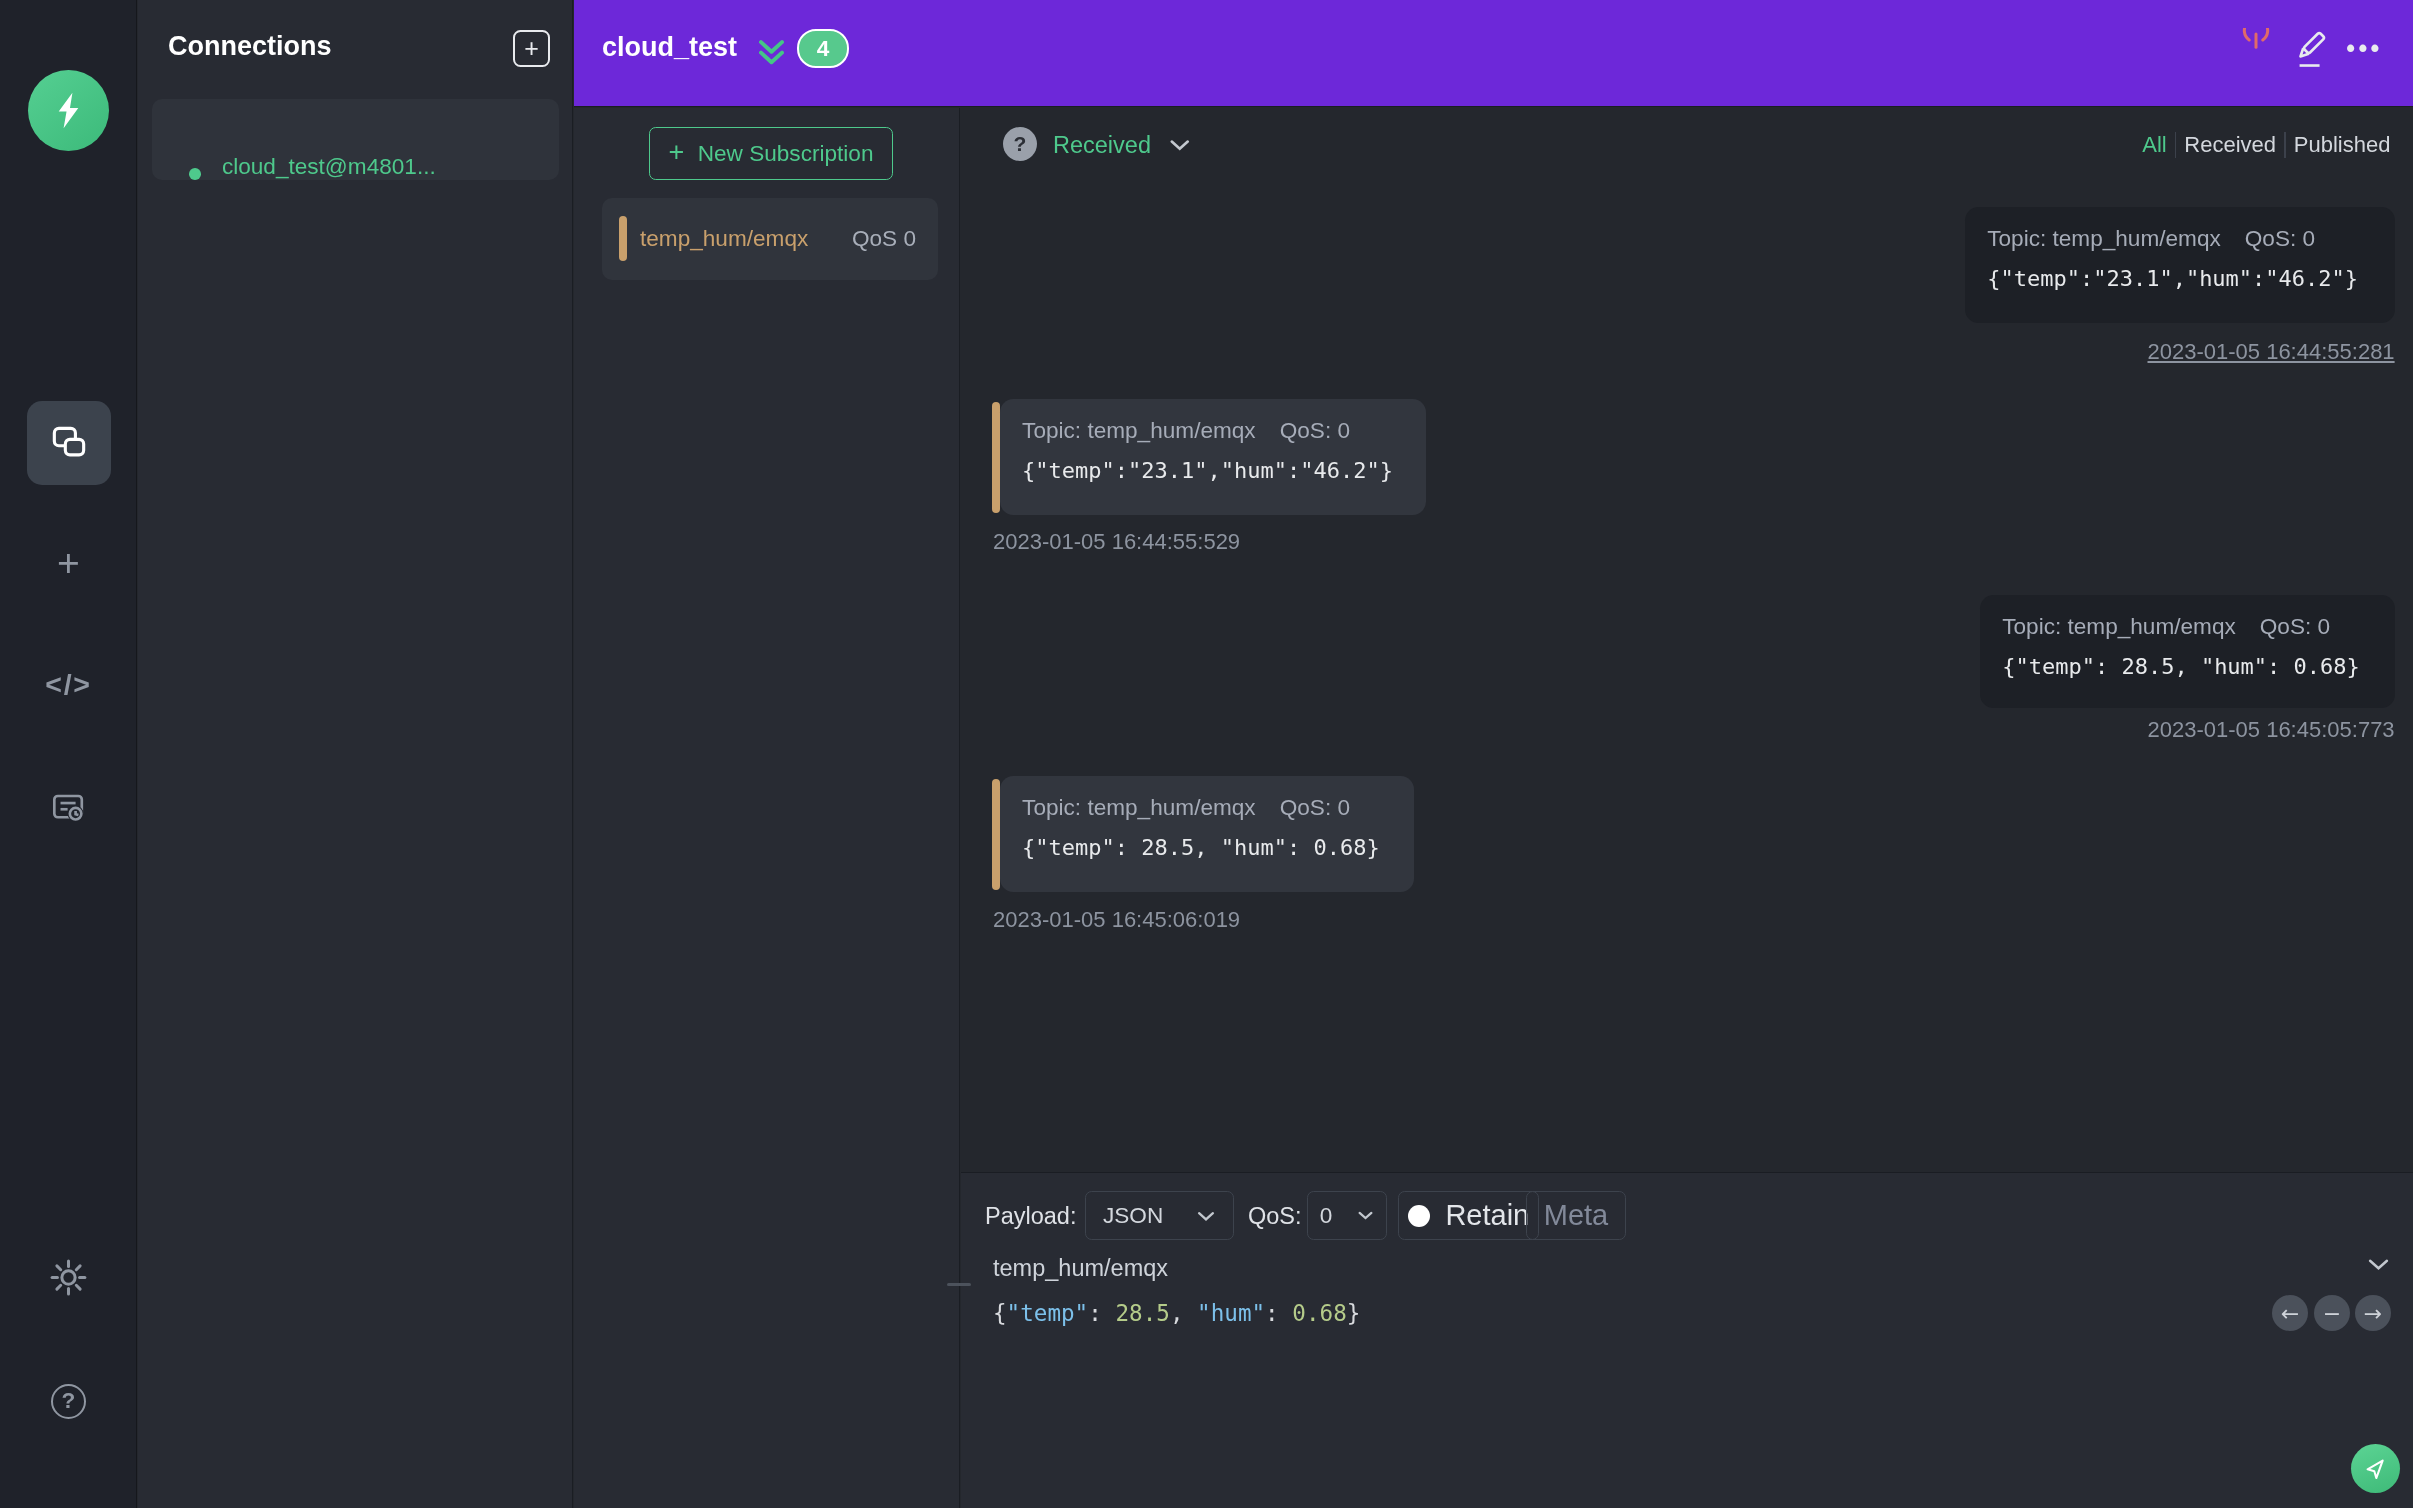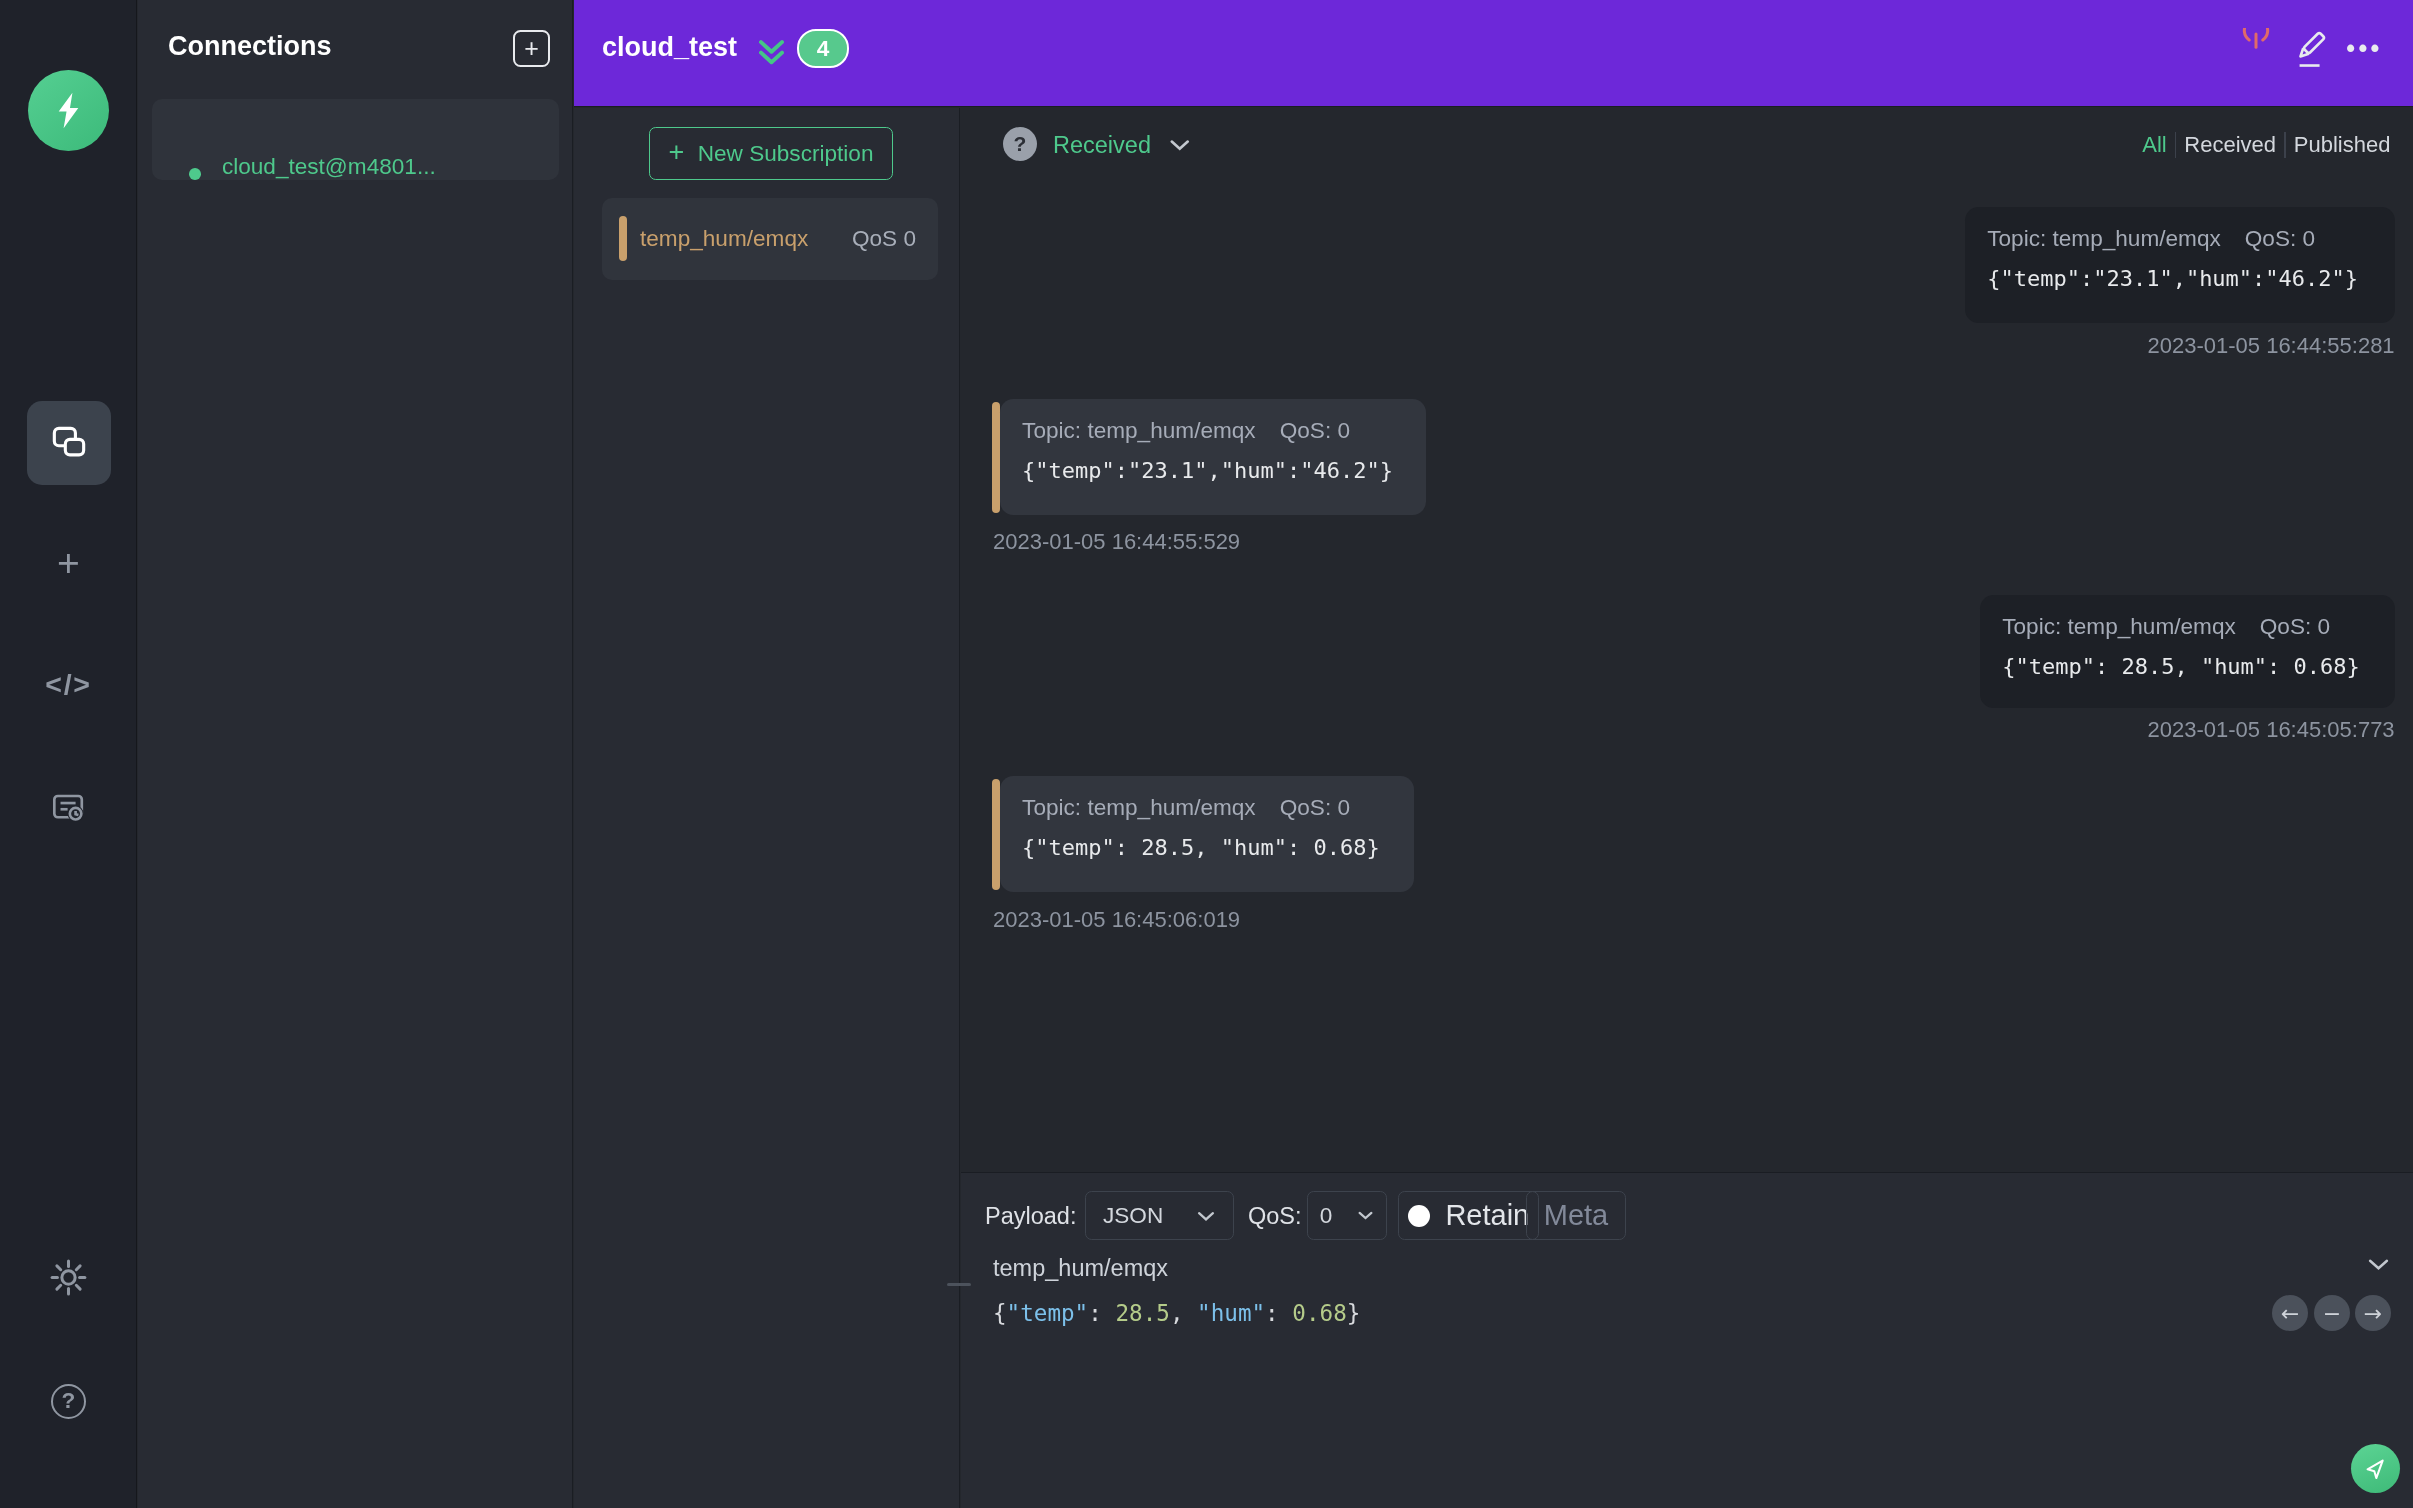--- a/index.html
+++ b/index.html
@@ -218,21 +218,21 @@
       <span class="filter">Published</span>
     </div>
 
     <div class="bubble right" style="right:18.4px; top:99px; width:430px; height:116px;">
       <div class="b-meta">
         <span>Topic: temp_hum/emqx</span>
         <span>QoS: 0</span>
       </div>
       <div class="b-payload mono">{"temp":"23.1","hum":"46.2"}</div>
     </div>
-    <div class="timestamp" style="right:18.4px; top:225px;">2023-01-05 16:44:55:281</div>
+    <div class="timestamp" style="right:18.4px; top:231px;text-decoration:underline;">2023-01-05 16:44:55:281</div>
 
     <div class="left-wrap" style="left:31px; top:291px; width:433px; height:116px;">
       <span class="left-bar"></span>
       <div class="bubble left" style="width:426px; height:116px;">
         <div class="b-meta">
           <span>Topic: temp_hum/emqx</span>
           <span>QoS: 0</span>
         </div>
         <div class="b-payload mono">{"temp":"23.1","hum":"46.2"}</div>
       </div>

